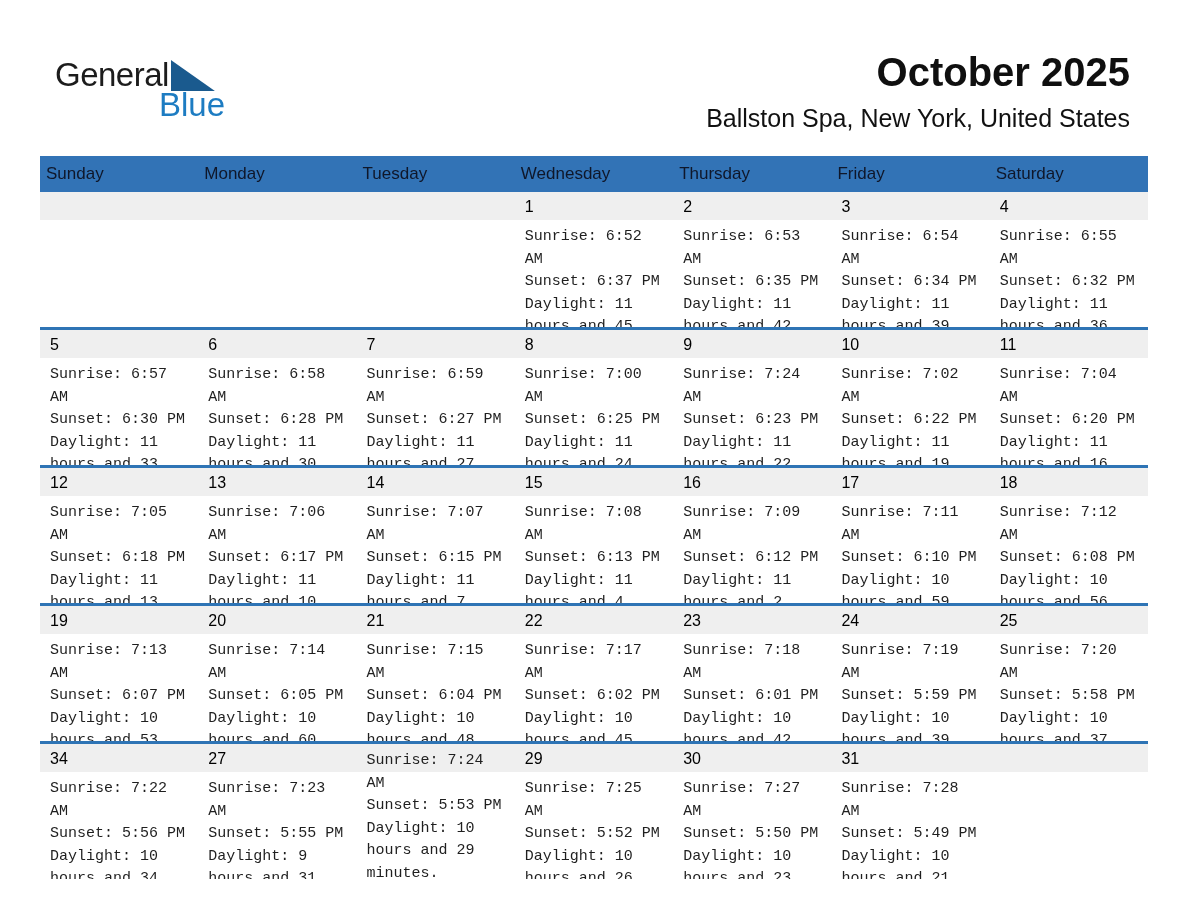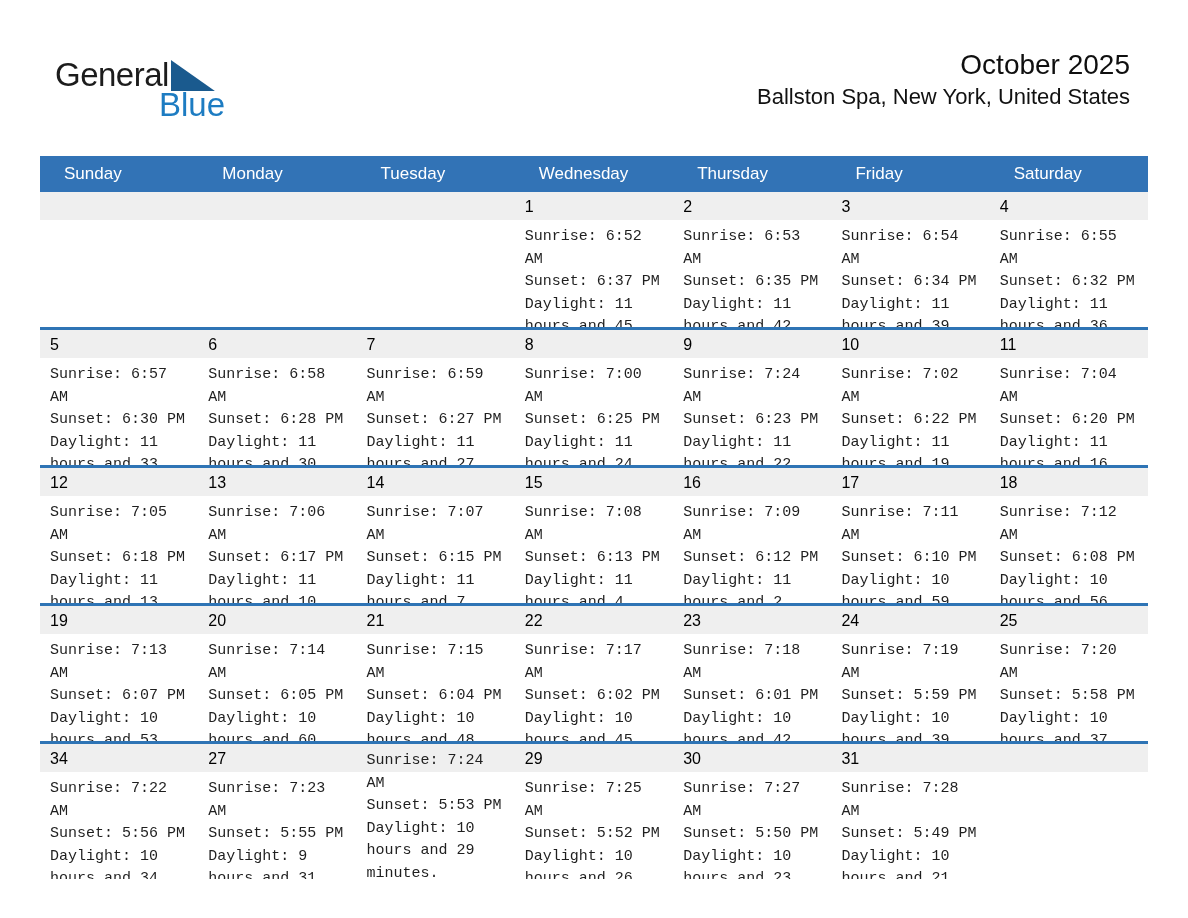--- a/index.html
+++ b/index.html
@@ -25,28 +25,28 @@
   .logo{margin-left:15px;margin-top:8px;}
   .logo-line1{display:flex;align-items:flex-end;}
   .logo-general{font-size:33px;line-height:1;color:#1c1c1c;letter-spacing:-0.5px;}
   .logo-triangle{
     width:44px;height:31px;margin-left:2px;margin-bottom:0px;
     background:var(--triangle-blue);
     clip-path:polygon(0 0,100% 100%,0 100%);
   }
   .logo-blue{font-size:33px;line-height:1;color:var(--logo-blue);margin-left:104px;margin-top:-3px;}
   .titles{text-align:right;margin-right:18px;}
-  .page-title{font-size:28px;font-weight:400;color:#0f0f0f;line-height:1.1;}
-  .page-subtitle{font-size:22px;font-weight:400;color:#111;margin-top:3px;}
+  .page-title{font-size:40px;font-weight:700;color:#0f0f0f;line-height:1.1;}
+  .page-subtitle{font-size:25px;font-weight:400;color:#111;margin-top:10px;}
   
   .day-header-row{
     display:grid;grid-template-columns:repeat(7,1fr);
     background:var(--header-blue);height:36px;align-items:center;
   }
-  .day-header{color:#ffffff;font-size:17px;padding-left:24px;font-weight:400;}
+  .day-header{color:#0f172a;font-size:17px;padding-left:6px;font-weight:400;}
   .week-row{
     display:grid;grid-template-columns:repeat(7,1fr);
     height:135px;
     background:linear-gradient(var(--band-gray) 0 28px,#ffffff 28px);
   }
   .week-row + .week-row{border-top:3px solid var(--separator-blue);height:138px;}
   .cell{overflow:hidden;}
   .day-num{height:28px;line-height:30px;padding-left:10px;font-size:16px;color:#000;}
   .cell-body{padding:6px 8px 0 10px;font-size:15px;line-height:1.5;color:var(--text-dark);font-family:Liberation Mono, monospace;}
 </style>

